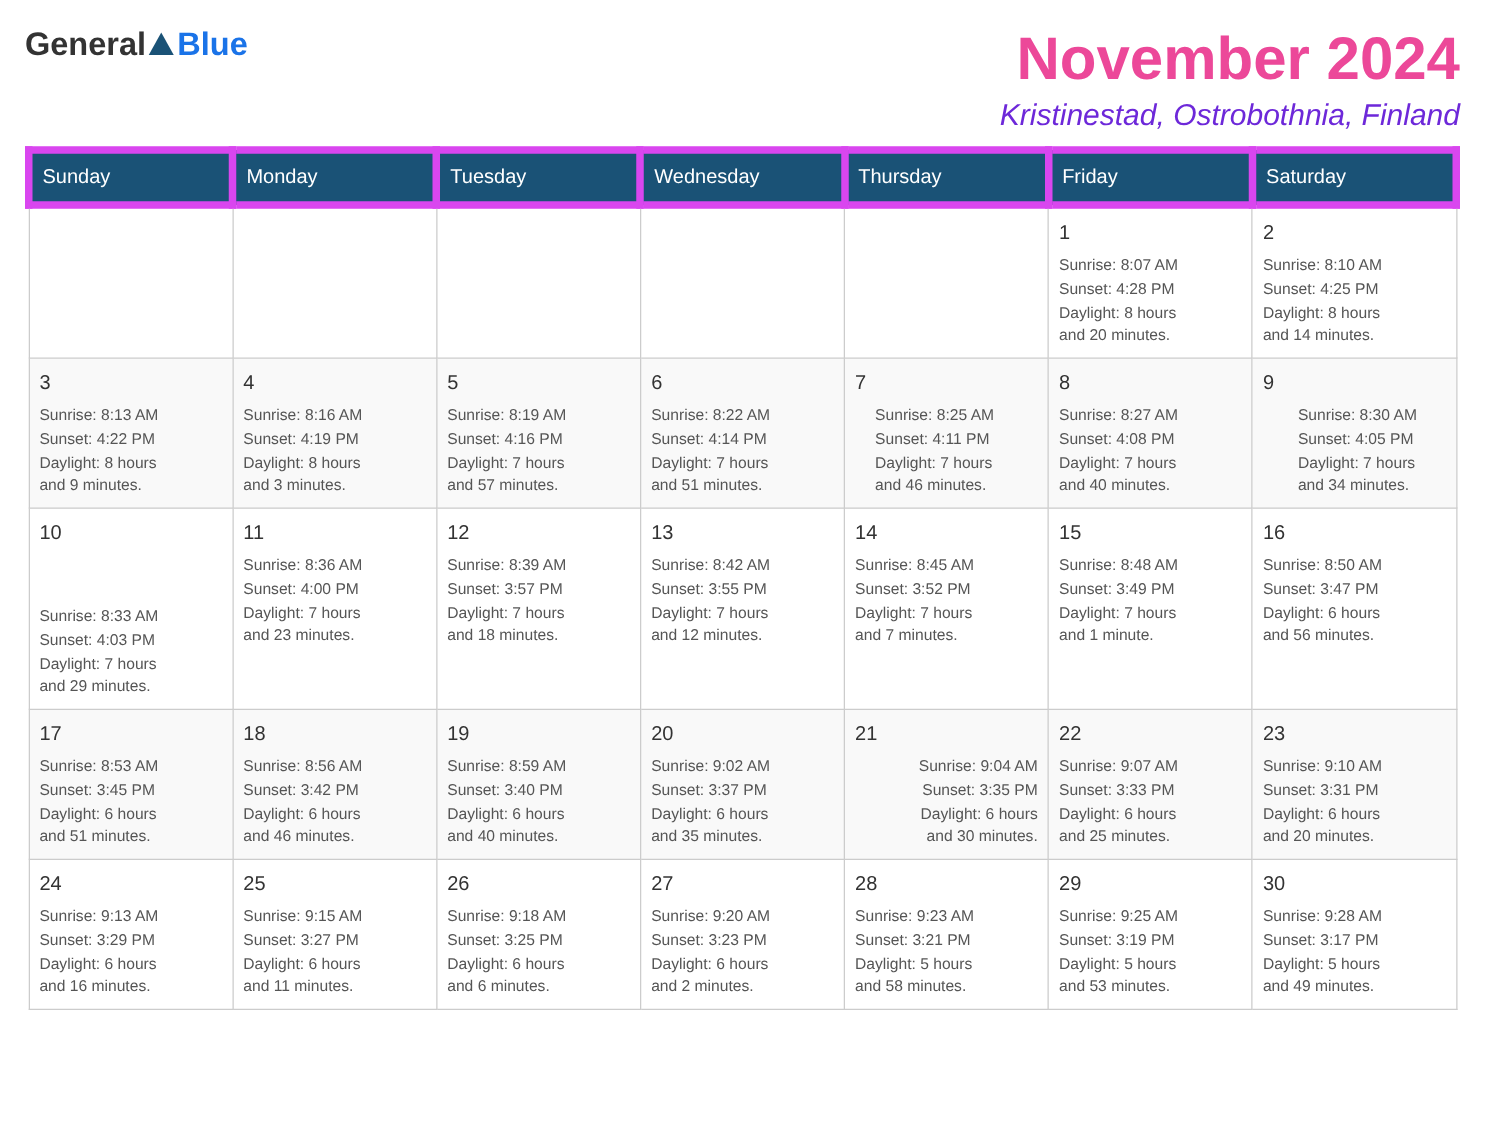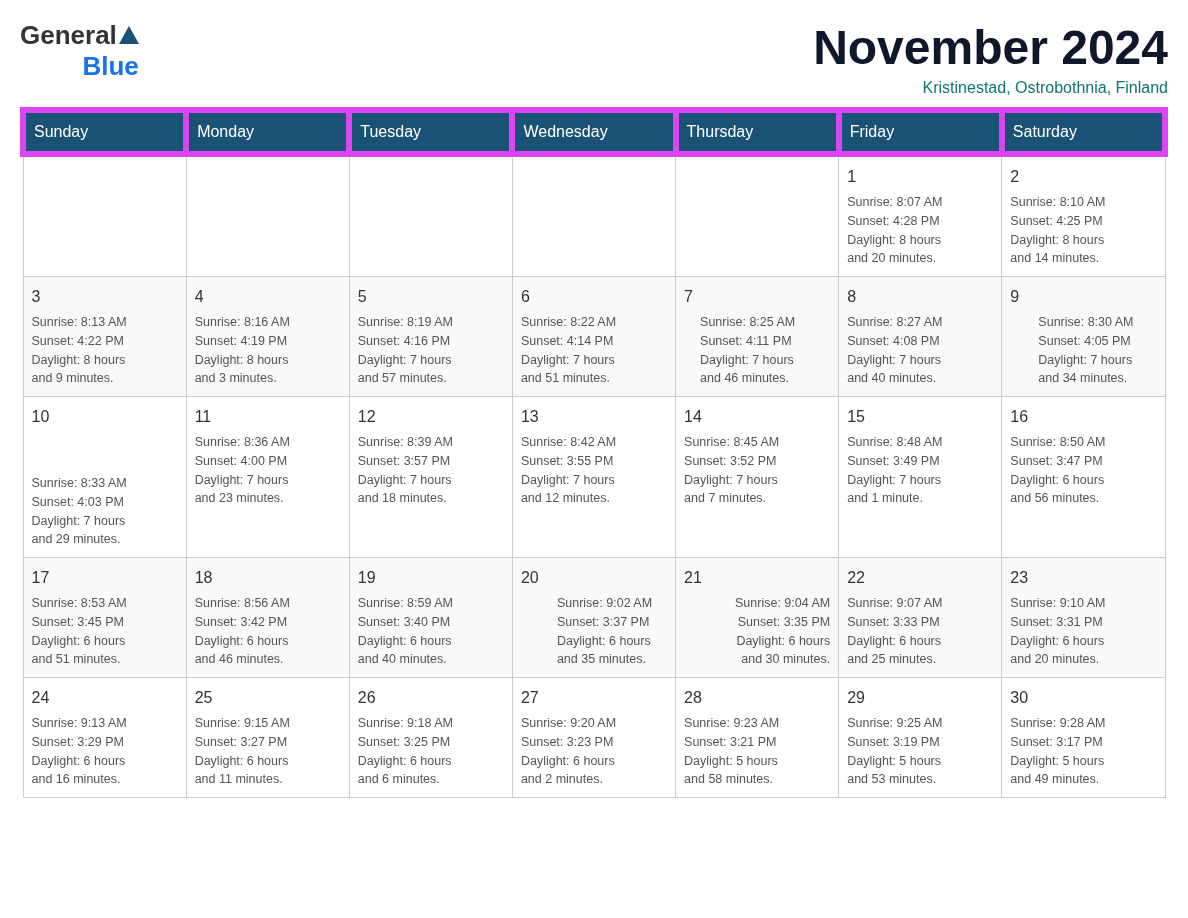--- a/index.html
+++ b/index.html
@@ -10,21 +10,21 @@
       color: #333;
     }
     .header-area {
       display: flex;
       justify-content: space-between;
       align-items: flex-start;
       margin-bottom: 10px;
     }
     .logo-area {
       display: flex;
-      flex-direction: column;
+      flex-direction: row;
       align-items: flex-end;
     }
     .logo-text {
       display: flex;
       align-items: center;
       gap: 2px;
     }
     .logo-general {
       font-size: 26px;
       font-weight: bold;
@@ -44,26 +44,27 @@
       font-weight: bold;
       color: #1a73e8;
       margin-left: 3px;
     }
     .title-area {
       text-align: right;
     }
     .month-title {
       font-size: 48px;
       font-weight: bold;
-      color: #0f172a;
+      color: #ec4899;
     }
     .location-title {
-      font-size: 16px;
-      color: #0f766e;
+      font-size: 24px;
+      color: #6d28d9;
       margin-top: 4px;
+      font-style: italic;
     }
     .calendar-table {
       width: 100%;
       border-collapse: collapse;
       table-layout: fixed;
     }
     .calendar-table th {
       background-color: #1a5276;
       color: #fff;
       padding: 10px 8px;
@@ -269,21 +270,21 @@
         </td>
         <td>
           <span class="day-number">19</span>
           <div class="day-info" style="white-space: pre-line;">Sunrise: 8:59 AM
 Sunset: 3:40 PM
 Daylight: 6 hours
 and 40 minutes.</div>
         </td>
         <td>
           <span class="day-number">20</span>
-          <div class="day-info" style="white-space: pre-line; margin-left: 36px;">Sunrise: 9:02 AM
+          <div class="day-info" style="white-space: pre-line;">Sunrise: 9:02 AM
 Sunset: 3:37 PM
 Daylight: 6 hours
 and 35 minutes.</div>
         </td>
         <td>
           <span class="day-number">21</span>
           <div class="day-info" style="white-space: pre-line; text-align: right;">Sunrise: 9:04 AM
 Sunset: 3:35 PM
 Daylight: 6 hours
 and 30 minutes.</div>

